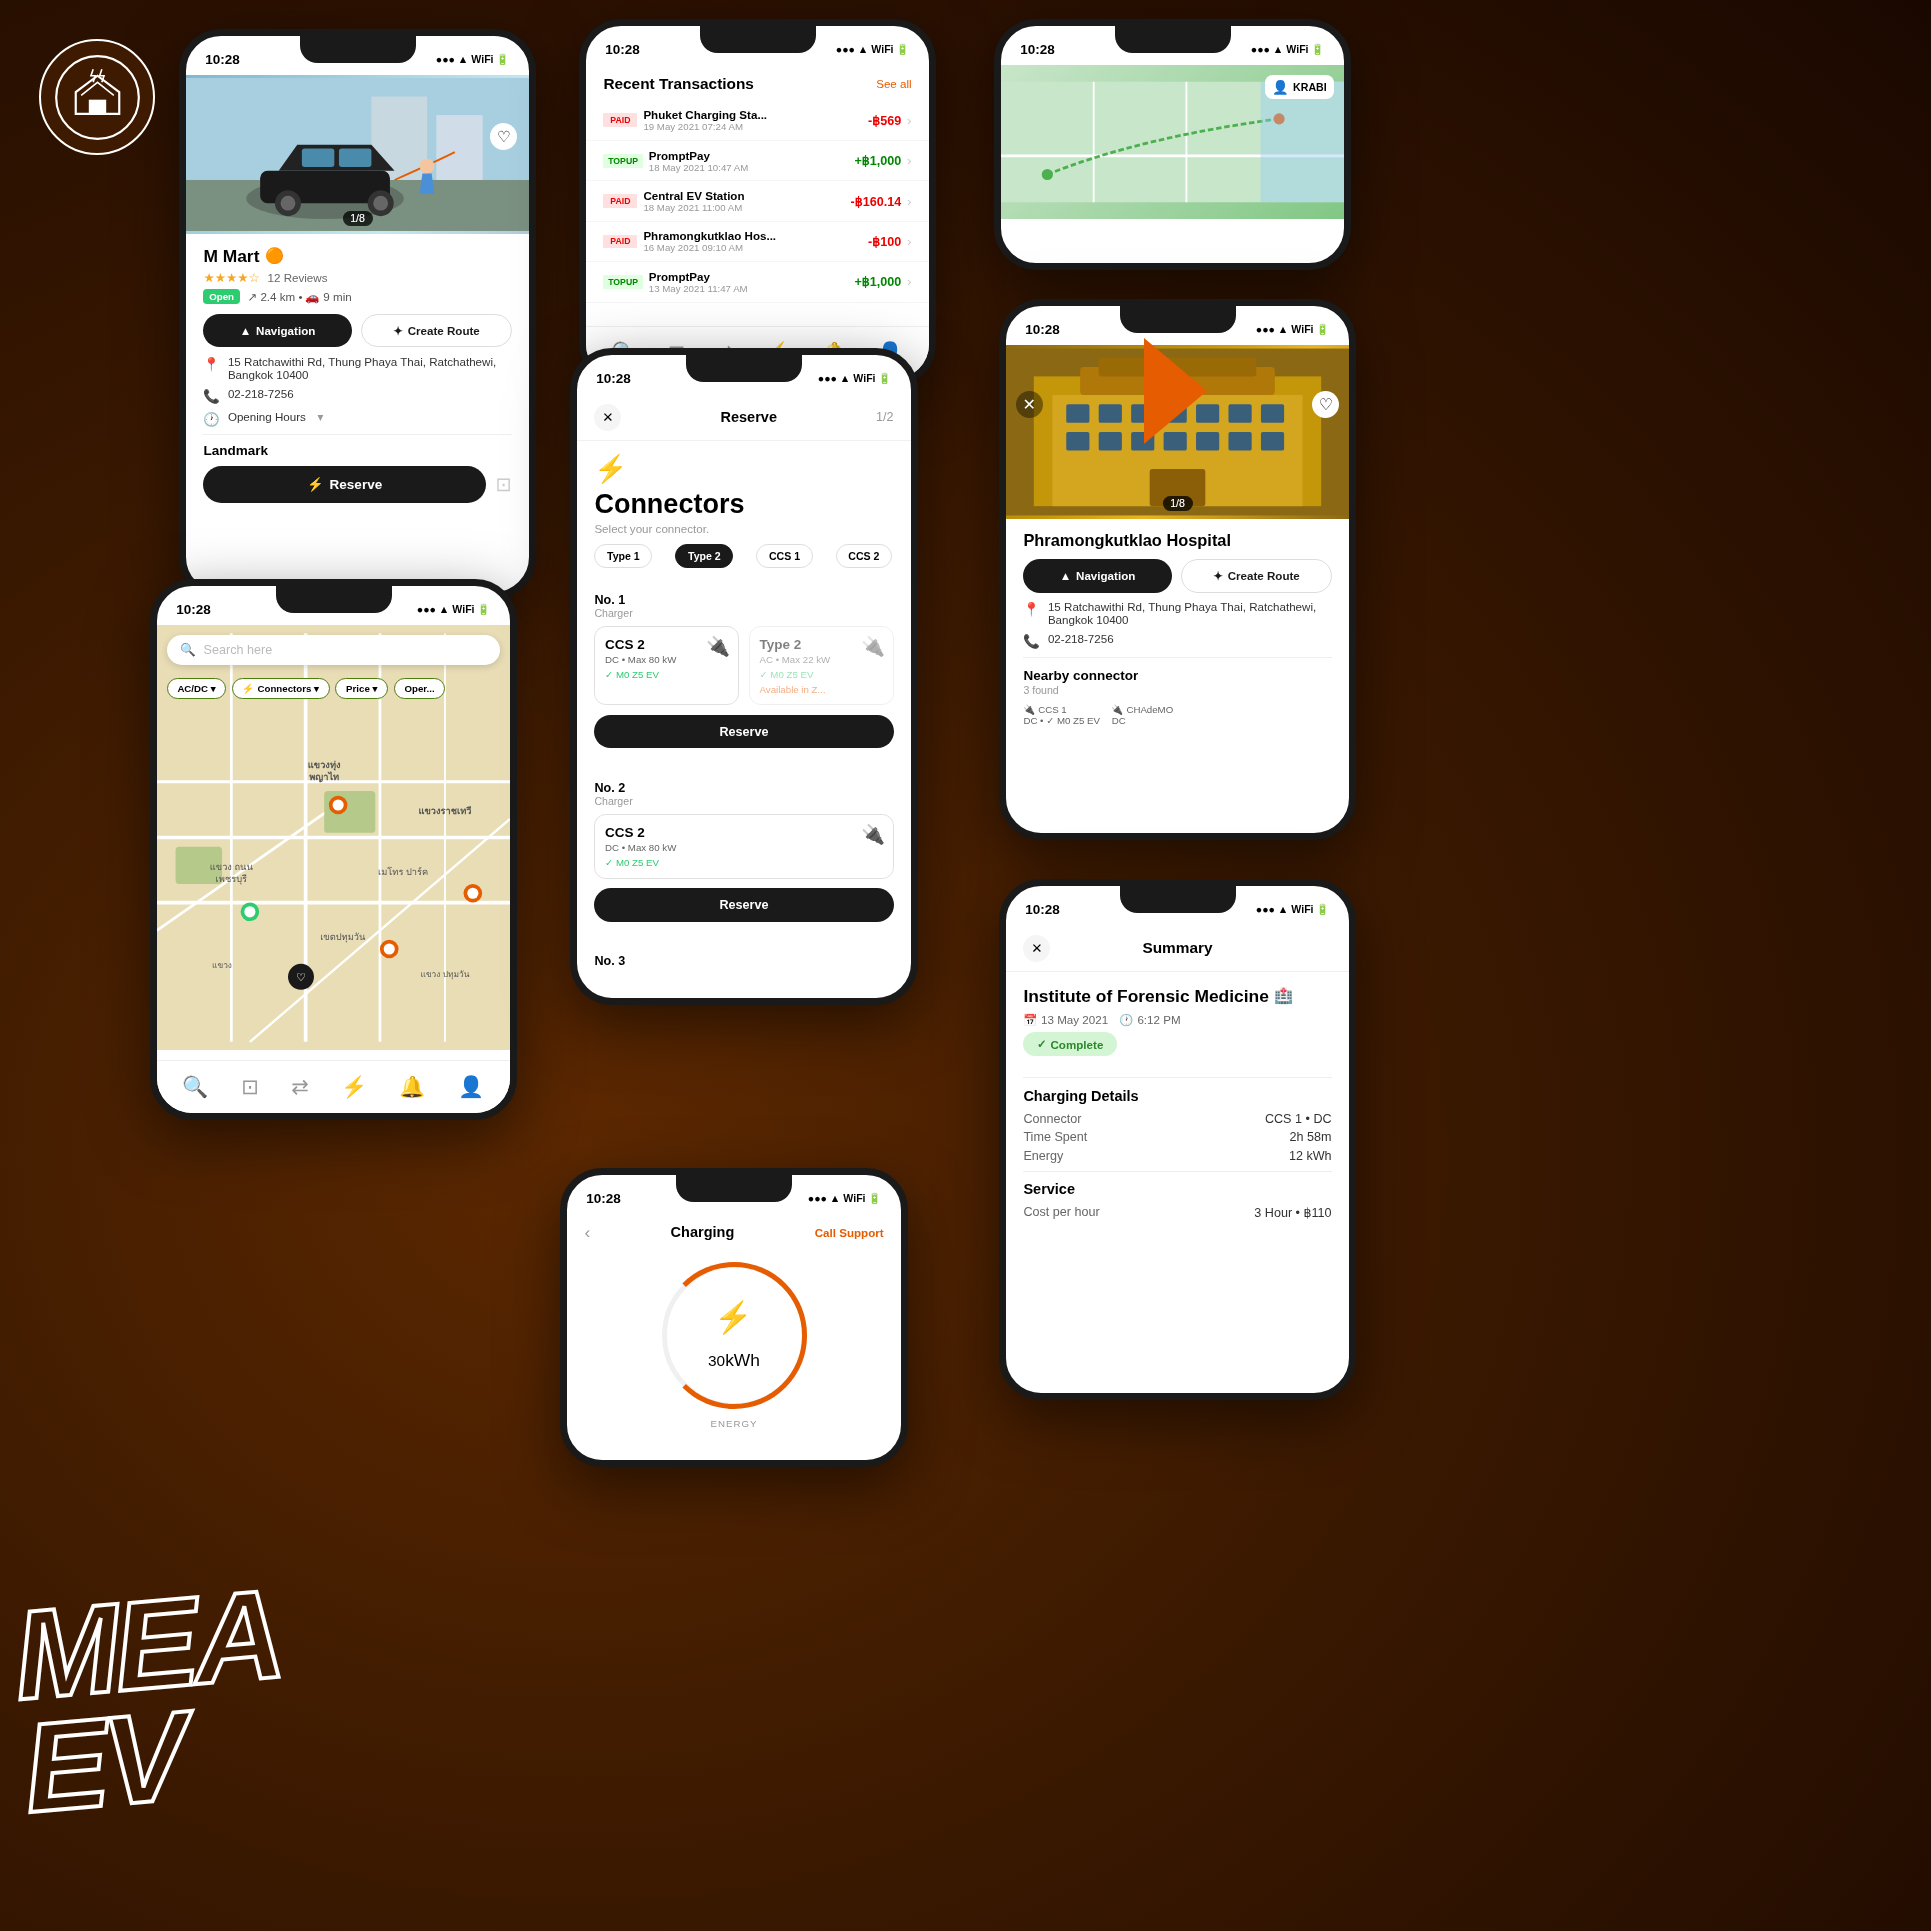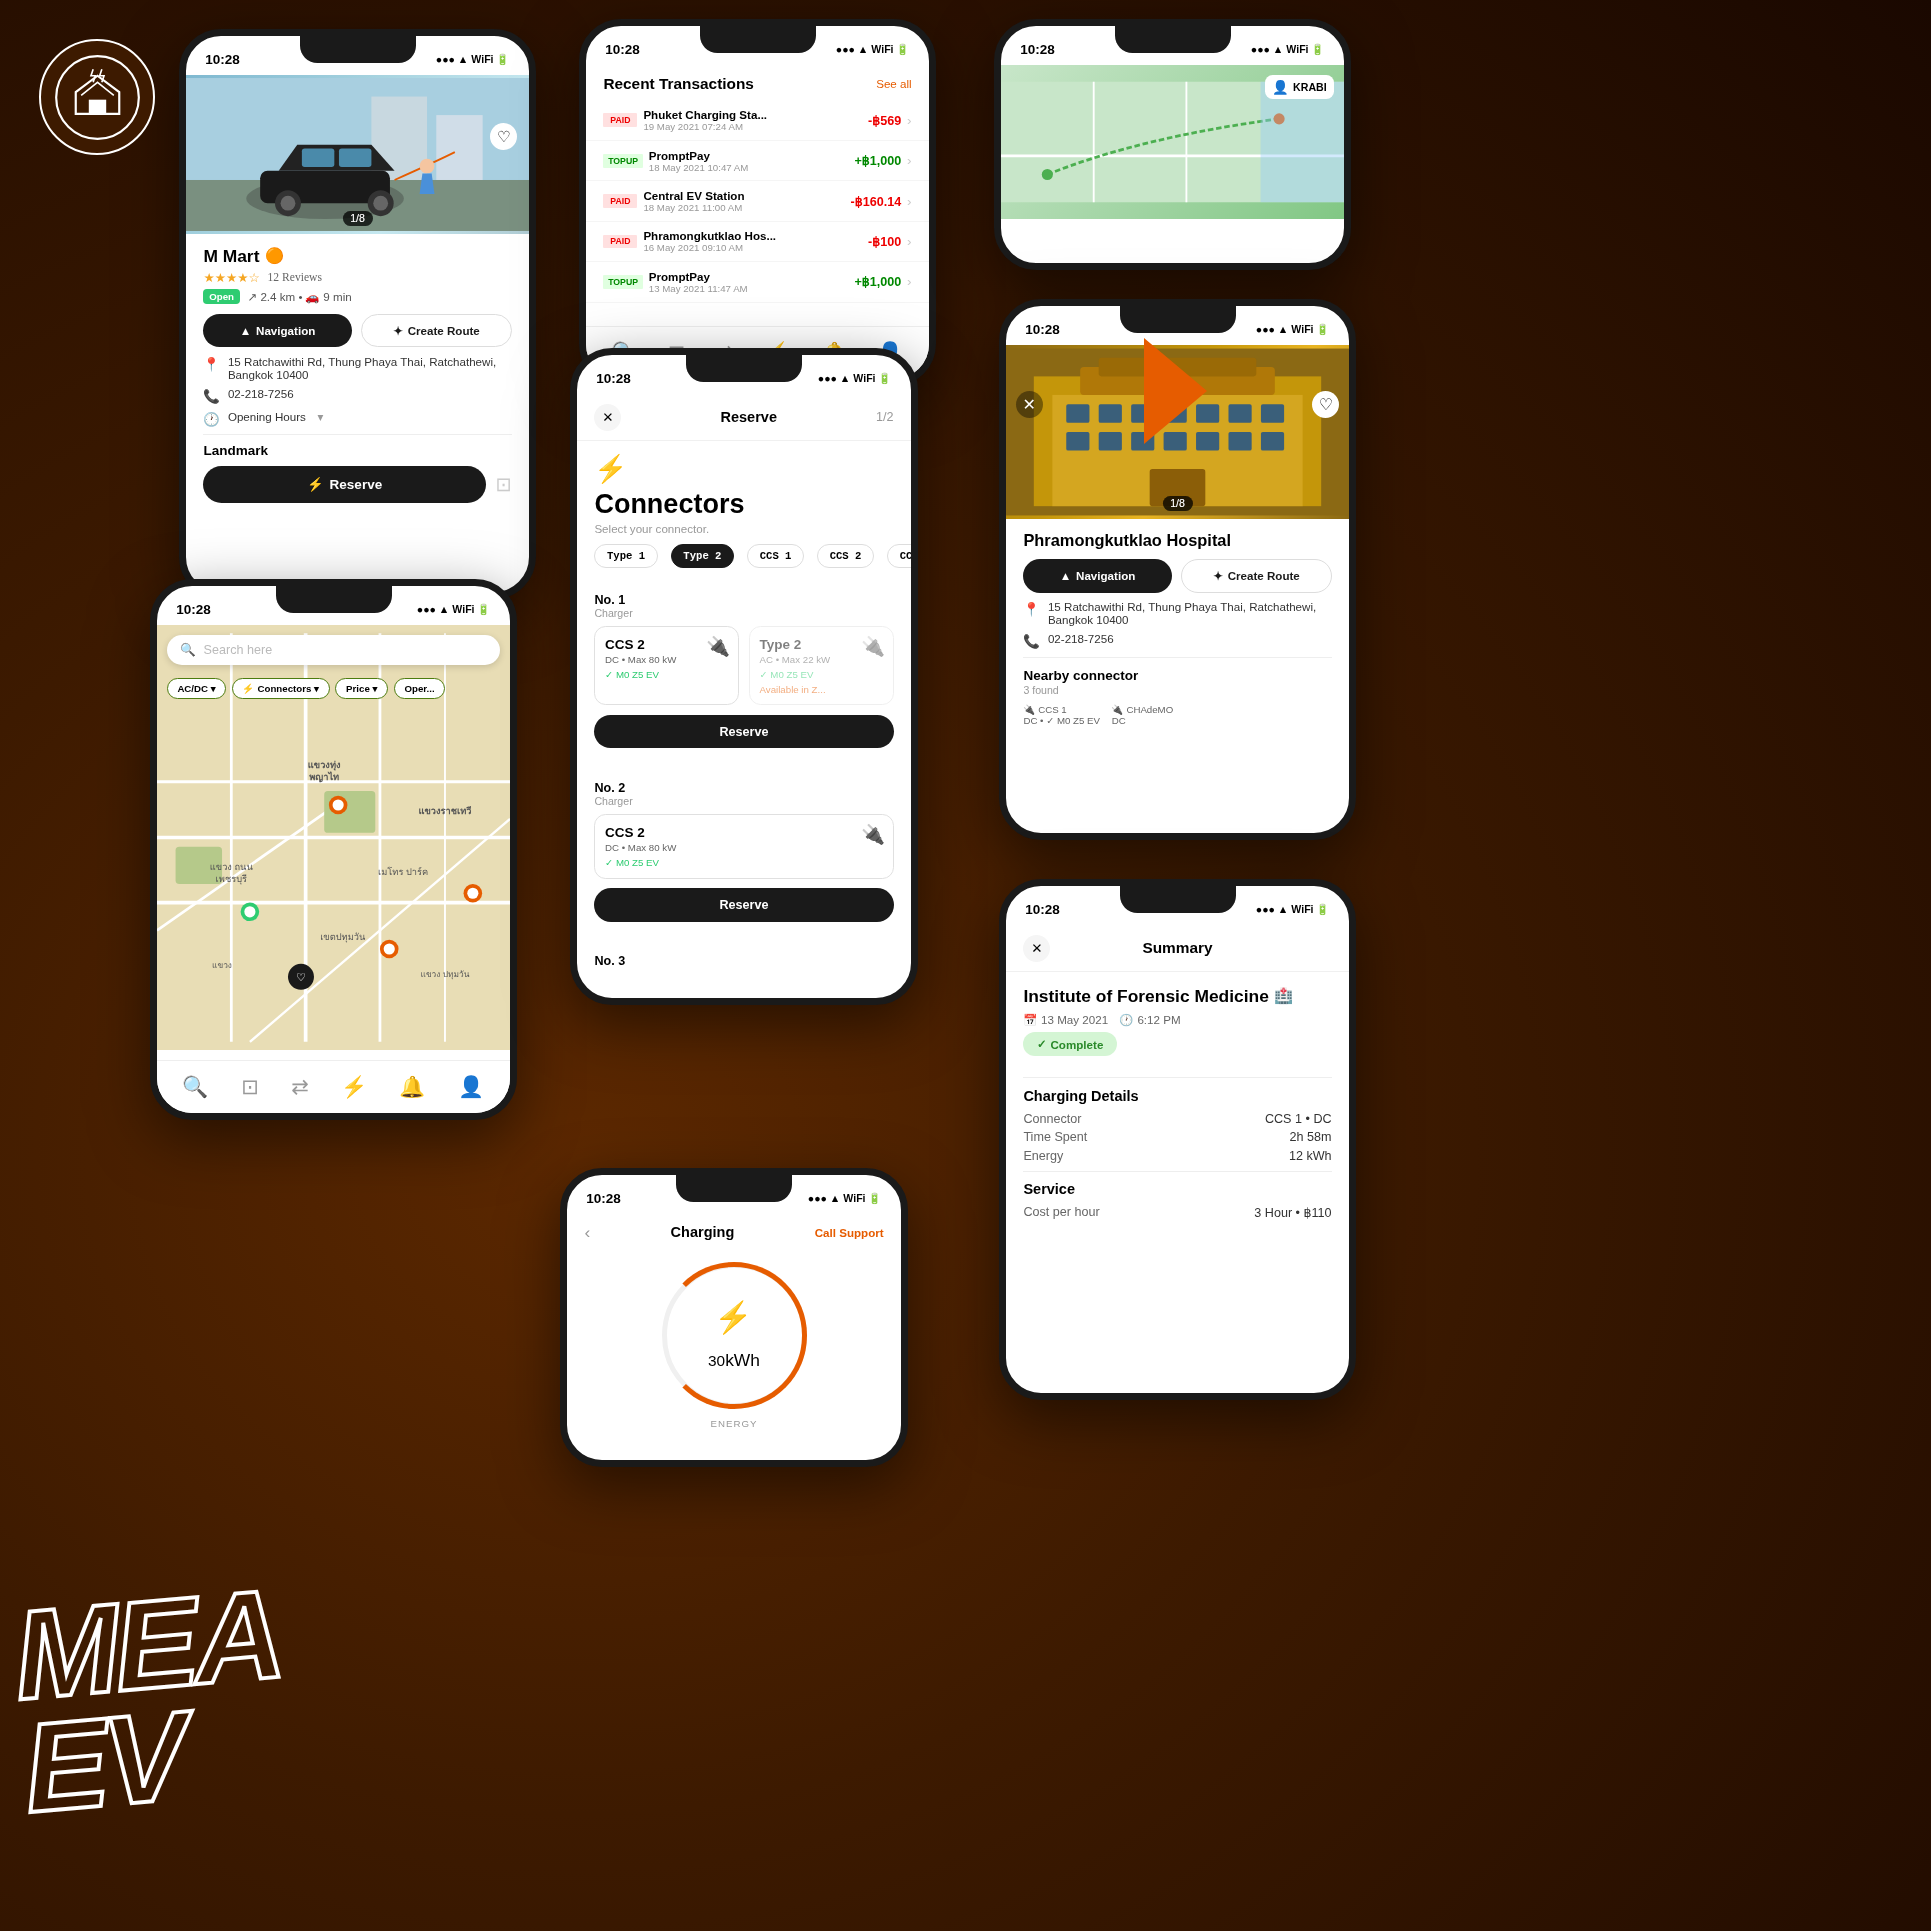--- a/index.html
+++ b/index.html
@@ -350,24 +350,23 @@
       padding: 9.7px 17.4px;
       border-bottom: 1px solid #f0f0f0;
     }
     .reserve-title { font-size: 14.5px; font-weight: 700; }
     .reserve-step { font-size: 12.6px; color: #999; }
     .connector-icon { font-size: 27px; margin: 11.6px 17.4px 3.9px; color: #e65c00; }
     .connector-heading { font-size: 27px; font-weight: 800; padding: 0 17.4px; }
     .connector-sub { font-size: 11.6px; color: #999; padding: 1.9px 17.4px 9.7px; }
     .connector-tabs {
       display: flex;
-      gap: 13px;
+      gap: 23px;
       padding: 0 17.4px 11.6px;
       overflow-x: auto;
-      font-family: Liberation Mono, monospace;
     }
     .connector-tab {
       padding: 4.8px 11.6px;
       border-radius: 17.4px;
       font-size: 10.6px;
       font-weight: 600;
       border: 1px solid #ddd;
       white-space: nowrap;
       cursor: pointer;
     }
@@ -664,21 +663,21 @@
     
     <div style="position:absolute;top:48px;right:11.6px;background:white;border-radius:50%;width:27px;height:27px;display:flex;align-items:center;justify-content:center;font-size:15.4px;cursor:pointer;">♡</div>
   </div>
   <div class="phone-content">
     <div class="place-name">
       <span>M Mart</span>
       <span class="orange-dot">🟠</span>
     </div>
     <div class="rating-row">
       <span class="stars">★★★★☆</span>
-      <span style="color:#666;font-family:Liberation Serif, serif;">12 Reviews</span>
+      <span style="color:#666;">12 Reviews</span>
     </div>
     <div class="rating-row">
       <span class="open-badge">Open</span>
       <span class="distance-info">↗ <span>2.4 km</span> • 🚗 <span>9 min</span></span>
     </div>
     <div class="action-row">
       <button class="btn-nav">▲ <span>Navigation</span></button>
       <button class="btn-route">✦ <span>Create Route</span></button>
     </div>
     <div class="info-row">

